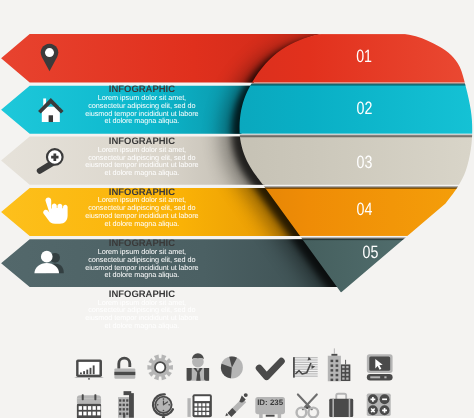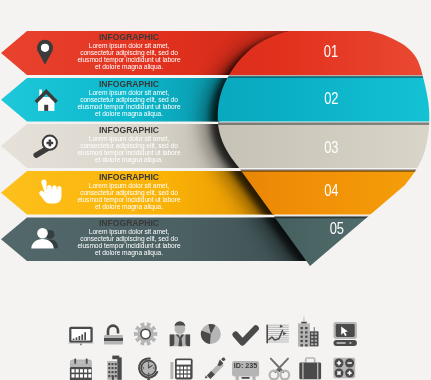--- a/index.html
+++ b/index.html
@@ -1,18 +1,18 @@
 <!DOCTYPE html>
 <html><head><meta charset="utf-8"><title>Infographic</title>
 <style>
 html,body{margin:0;padding:0;}
 body{width:431px;height:380px;background:#f4f3f1;overflow:hidden;font-family:"Liberation Sans",sans-serif;}
 #stage{position:relative;width:431px;height:380px;overflow:hidden;}
 svg.layer{position:absolute;left:0;top:0;}
-.rowtext{position:absolute;width:130px;text-align:center;}
+.rowtext{position:absolute;width:130px;text-align:center;margin-top:44px;}
 .ttl{font-weight:bold;font-size:8.6px;margin:0;height:9px;line-height:9px;}
 .bdy{font-size:6.65px;line-height:7.0px;margin:0;color:#fff;letter-spacing:-0.06px;}
 </style></head><body>
 
 <div id="stage">
 <svg class="layer" id="art" width="431" height="380" viewBox="0 0 431 380">
 <defs>
 <linearGradient id="rg0" x1="0" y1="0" x2="1" y2="0">
           <stop offset="0" stop-color="#e8432f"></stop>
           <stop offset=".6" stop-color="#e0301d"></stop>

